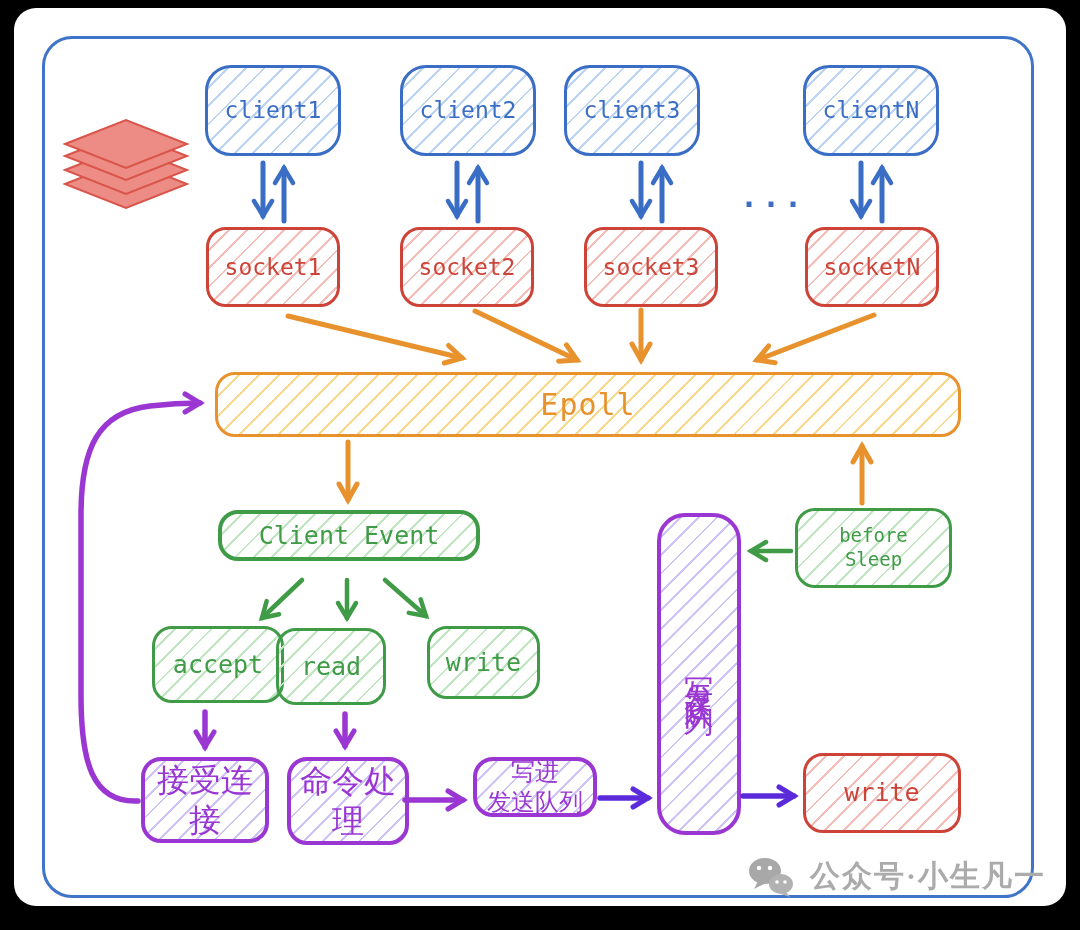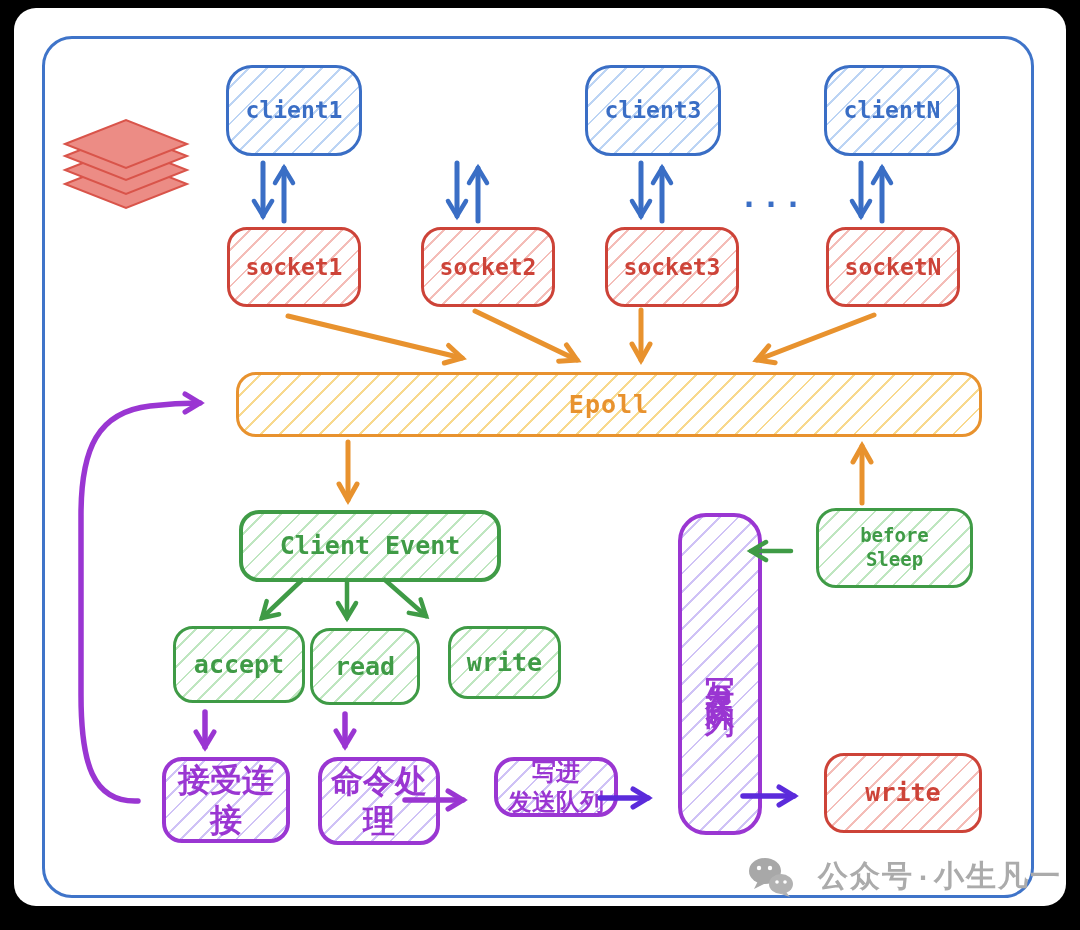--- a/index.html
+++ b/index.html
@@ -10,49 +10,49 @@
     --purple:#9a36d2; --purple-h:#cfc2f6;
     --violet:#5b2bdb;
     --gray:#ababab;
   }
   html,body{margin:0;padding:0;background:#000;}
   #stage{position:relative;width:1080px;height:930px;background:#000;overflow:hidden;
          font-family:"DejaVu Sans Mono", monospace;}
   .card{position:absolute;left:14px;top:8px;right:14px;bottom:24px;background:#fff;border-radius:22px;}
   .frame{position:absolute;left:42px;top:36px;width:986px;height:856px;border:3px solid #3f74c9;border-radius:30px;}
   .node{position:absolute;box-sizing:border-box;display:flex;align-items:center;justify-content:center;
-        text-align:center;font-weight:bold;border-radius:20px;line-height:1.25;margin-left:21px;}
+        text-align:center;font-weight:normal;border-radius:20px;line-height:1.25;}
   .hatch-blue  {background:repeating-linear-gradient(135deg,var(--blue-h) 0 2px,transparent 2px 13px);}
   .hatch-red   {background:repeating-linear-gradient(135deg,var(--red-h) 0 2px,transparent 2px 13px);}
   .hatch-orange{background:repeating-linear-gradient(135deg,var(--orange-h) 0 2px,transparent 2px 14px);}
   .hatch-green {background:repeating-linear-gradient(135deg,var(--green-h) 0 2px,transparent 2px 13px);}
   .hatch-purple{background:repeating-linear-gradient(135deg,var(--purple-h) 0 2px,transparent 2px 13px);}
   .b-blue  {border:3.5px solid var(--blue);  color:var(--blue);}
   .b-red   {border:3.5px solid var(--red);   color:var(--red);}
   .b-orange{border:3.5px solid var(--orange);color:var(--orange);}
   .b-green {border:3.5px solid var(--green); color:var(--green);}
   .b-purple{border:4px solid var(--purple);  color:var(--purple);}
   .mono{font-family:"DejaVu Sans Mono",monospace;}
   .cjk{font-family:"DejaVu Sans",sans-serif;}
   .client{width:136px;height:91px;top:65px;font-size:23px;border-radius:26px;}
   .socket{width:134px;height:80px;top:227px;font-size:23px;}
-  #epoll{left:215px;top:372px;width:746px;height:65px;font-size:25px;letter-spacing:1px;}
-  #client-event{left:218px;top:510px;width:262px;height:72px;font-size:25px;border-width:4px;}
+  #epoll{left:215px;top:372px;width:746px;height:65px;font-size:30px;letter-spacing:1px;}
+  #client-event{left:218px;top:510px;width:262px;height:51px;font-size:25px;border-width:4px;}
   .evt{top:626px;height:77px;font-size:25px;}
   .act{top:757px;font-size:32px;}
   #send-queue{left:657px;top:513px;width:84px;height:322px;border-radius:28px;font-size:29px;}
   #send-queue span{writing-mode:vertical-rl;letter-spacing:8px;}
   #before-sleep{left:795px;top:508px;width:157px;height:80px;font-size:19px;flex-direction:column;}
   #write-final{left:803px;top:753px;width:158px;height:80px;font-size:25px;}
   #dots{position:absolute;left:740px;top:178px;width:60px;height:36px;color:var(--blue);
         font-size:30px;font-weight:bold;letter-spacing:4px;display:flex;align-items:center;}
   svg.arrows{position:absolute;left:0;top:0;pointer-events:none;}
   #layers-icon{position:absolute;left:60px;top:118px;}
-  #watermark{position:absolute;left:748px;top:856px;display:flex;align-items:center;gap:24px;
-             color:var(--gray);font-size:30px;font-weight:bold;font-family:Liberation Mono, monospace;
+  #watermark{position:absolute;left:748px;top:856px;display:flex;align-items:center;gap:16px;
+             color:var(--gray);font-size:30px;font-weight:bold;font-family:Liberation Serif, serif;
              letter-spacing:2px;}
 </style>
 </head>
 <body>
 
 <div id="stage">
   <div class="card"></div>
   <div class="frame"></div>
 
   <svg id="layers-icon" width="132" height="100" viewBox="0 0 132 100">
@@ -60,20 +60,23 @@
       <path d="M5 66 L66 42 L127 66 L66 90 Z"></path>
       <path d="M5 52 L66 28 L127 52 L66 76 Z"></path>
       <path d="M5 38 L66 14 L127 38 L66 62 Z"></path>
       <path d="M5 26 L66 2 L127 26 L66 50 Z"></path>
     </g>
   </svg>
 
   <div class="node client b-blue hatch-blue mono" style="left:205px">
       <span>client1</span>
     </div>
+  <div class="node client b-blue hatch-blue mono" style="left:400px">
+      <span>client2</span>
+    </div>
   <div class="node client b-blue hatch-blue mono" style="left:564px">
       <span>client3</span>
     </div>
   <div class="node client b-blue hatch-blue mono" style="left:803px">
       <span>clientN</span>
     </div>
 
   <div id="dots">...</div>
 
   <div class="node socket b-red hatch-red mono" style="left:206px">
@@ -93,31 +96,31 @@
       <span>Epoll</span>
     </div>
 
   <div id="client-event" class="node b-green hatch-green mono">
       <span>Client Event</span>
     </div>
 
   <div class="node evt b-green hatch-green mono" style="left:152px;width:132px">
       <span>accept</span>
     </div>
-  <div class="node evt b-green hatch-green mono" style="left:289px;width:110px;top:628px">
+  <div class="node evt b-green hatch-green mono" style="left:276px;width:110px;top:628px">
       <span>read</span>
     </div>
   <div class="node evt b-green hatch-green mono" style="left:427px;width:113px;height:73px">
       <span>write</span>
     </div>
 
   <div class="node act b-purple hatch-purple cjk" style="left:141px;width:128px;height:86px">
       <span>接受连接</span>
     </div>
-  <div class="node act b-purple hatch-purple cjk" style="left:297px;width:122px;height:88px">
+  <div class="node act b-purple hatch-purple cjk" style="left:287px;width:122px;height:88px">
       <span>命令处理</span>
     </div>
   <div class="node act b-purple hatch-purple cjk" style="left:473px;width:124px;height:60px;flex-direction:column;font-size:24px">
     <span>写进</span>
     <span>发送队列</span>
   </div>
 
   <div id="send-queue" class="node b-purple hatch-purple cjk">
       <span>写发送队列</span>
     </div>

